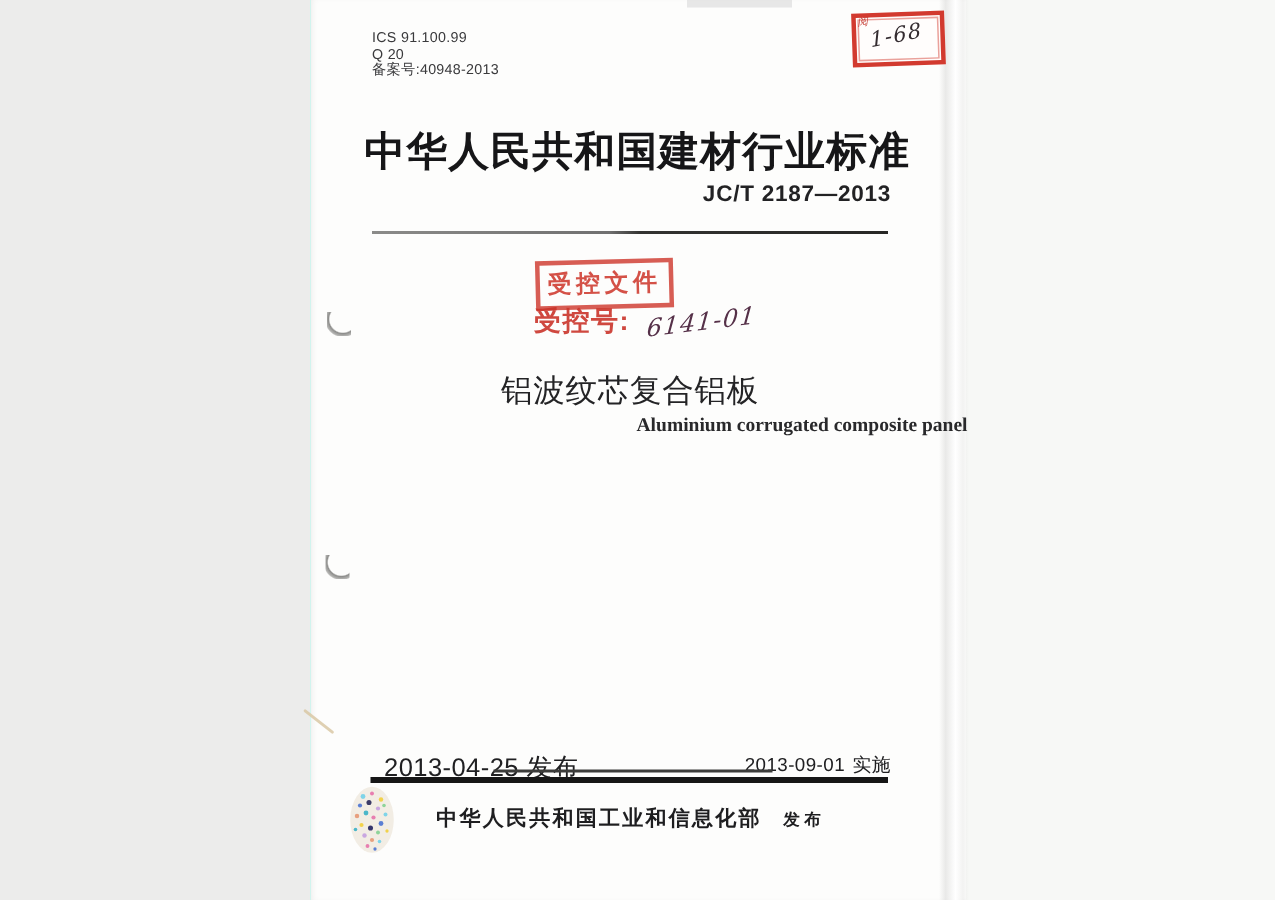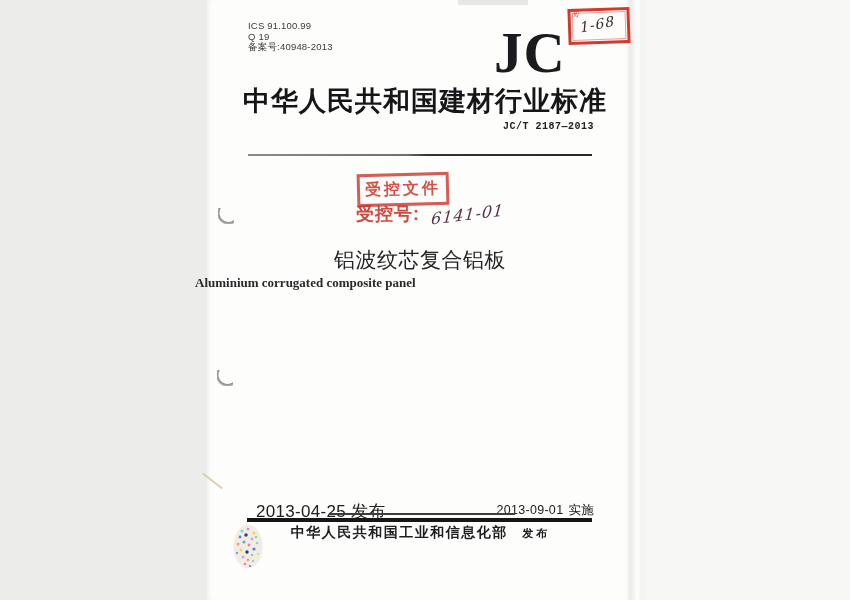--- a/index.html
+++ b/index.html
@@ -40,42 +40,42 @@
 
   
   .jc-logo { position: absolute; left: 494px; top: 24px; font-family: "Liberation Serif", serif;
              font-weight: bold; font-size: 57px; line-height: 1; color: #1b1b1d; letter-spacing: 1px; }
 
   
   .std-title { position: absolute; left: 243px; top: 83px; width: 352px; 
                font-family: "Liberation Serif", serif; font-weight: bold; font-size: 27px;
                letter-spacing: 1px; color: #161618; white-space: nowrap; }
 
-  .std-no { position: absolute; right: 256px; top: 121px; font-family: Liberation Mono, monospace;
-            font-weight: bold; font-size: 10px; letter-spacing: .5px; color: #222224; white-space: nowrap; }
+  .std-no { position: absolute; right: 256px; top: 121px; font-family: Liberation Sans, sans-serif;
+            font-weight: bold; font-size: 15px; letter-spacing: .5px; color: #222224; white-space: nowrap; }
 
   .divider { position: absolute; left: 248px; top: 154px; width: 344px; height: 2px;
              background: linear-gradient(to right, #8b8b89, #707070 46%, #333331 52%, #272725); }
 
   
   .control-stamp-box { position: absolute; left: 357px; top: 173px; width: 86px; height: 27px;
                        border: 3px solid rgba(206,57,46,0.82); transform: rotate(-1.5deg);
                        display: flex; align-items: center; justify-content: center; }
   .control-stamp-box .stamp-text { font-size: 16px; font-weight: bold; letter-spacing: 3px;
                                    color: rgba(206,57,46,0.88); white-space: nowrap; }
   .control-no-row { position: absolute; left: 356px; top: 202px; white-space: nowrap; }
   .control-no-label { font-size: 18px; font-weight: bold; color: rgba(202,52,42,0.9); letter-spacing: 1px; }
   .control-no-number { display: inline-block; margin-left: 7px; font-family: "DejaVu Serif", serif;
                        font-style: italic; font-size: 16px; color: #553048;
                        transform: rotate(-7deg) skewX(-12deg); letter-spacing: 1px; }
 
   
   .subject-title { position: absolute; left: 195px; top: 246px; width: 450px; text-align: center;
                    font-size: 21px; letter-spacing: .5px; color: #242426; font-weight: 500; white-space: nowrap; }
-  .subject-en { position: absolute; left: 195px; top: 275px; width: 450px; text-align: left;
+  .subject-en { position: absolute; left: 195px; top: 275px; width: 450px; text-align: right;
                 font-family: "Liberation Serif", serif; font-weight: bold; font-size: 13px;
                 color: #29292b; white-space: nowrap; }
 
   
   .crescent { position: absolute; width: 16px; height: 16px;
               background: radial-gradient(circle at 66% 30%, rgba(0,0,0,0) 56%, #8e8e8c 62%,
                           #b7b7b5 74%, rgba(0,0,0,0) 79%); }
   .crescent.c1 { left: 218px; top: 208px; }
   .crescent.c2 { left: 217px; top: 370px; }
   .scratch { position: absolute; left: 200px; top: 480px; width: 25px; height: 2px;
@@ -83,21 +83,21 @@
 
   
   .issue-date { position: absolute; left: 256px; top: 500px; font-size: 17px; color: #202022;
                 letter-spacing: .3px; white-space: nowrap; }
   .impl-date  { position: absolute; right: 256px; top: 502px; font-size: 12.5px; color: #202022;
                 letter-spacing: .3px; white-space: nowrap; margin-left: 12px; }
   .date-label { margin-left: 5px; font-weight: 500; }
   .thin-rule  { position: absolute; left: 329px; top: 513px; width: 186px; height: 1.5px; background: #3d3d3b; }
   .thick-rule { position: absolute; left: 247px; top: 518px; width: 345px; height: 4px; background: #161616; }
 
-  .publisher-row { position: absolute; left: 207px; top: 523px; width: 437px; text-align: center;
+  .publisher-row { position: absolute; left: 207px; top: 537px; width: 437px; text-align: center;
                    white-space: nowrap; padding-right: 10px; box-sizing: border-box; }
   .publisher-name { font-family: "Liberation Serif", serif; font-weight: bold; font-size: 14px;
                     letter-spacing: 1.5px; color: #1e1e20; }
   .publisher-label { font-family: "Liberation Serif", serif; font-weight: bold; font-size: 11px;
                      letter-spacing: 3px; color: #1e1e20; margin-left: 10px; }
 
   .seal { position: absolute; left: 232px; top: 523px; width: 32px; height: 47px; }
 </style>
 </head>
 <body>
@@ -105,31 +105,30 @@
 <div class="stage">
 
   <div class="scan-left"></div>
   <div class="page"></div>
   <div class="scan-right"></div>
   <div class="page-fold"></div>
   <div class="top-smudge"></div>
 
   <div class="ics-block">
     <div>ICS 91.100.99</div>
-    <div>Q 19</div>
+    <div>Q 20</div>
     <div>备案号:40948-2013</div>
   </div>
 
   <div class="archive-stamp">
     <div class="inner"></div>
     <div class="corner-note">阅</div>
     <div class="number">1-68</div>
   </div>
 
-  <div class="jc-logo">JC</div>
 
   <div class="std-title">中华人民共和国建材行业标准</div>
   <div class="std-no">JC/T 2187—2013</div>
 
   <div class="divider"></div>
 
   <div class="control-stamp-box">
     <span class="stamp-text">受控文件</span>
   </div>
   <div class="control-no-row">

